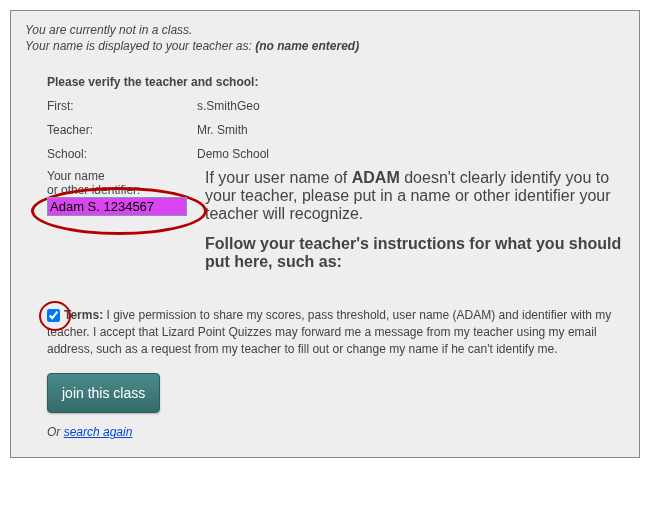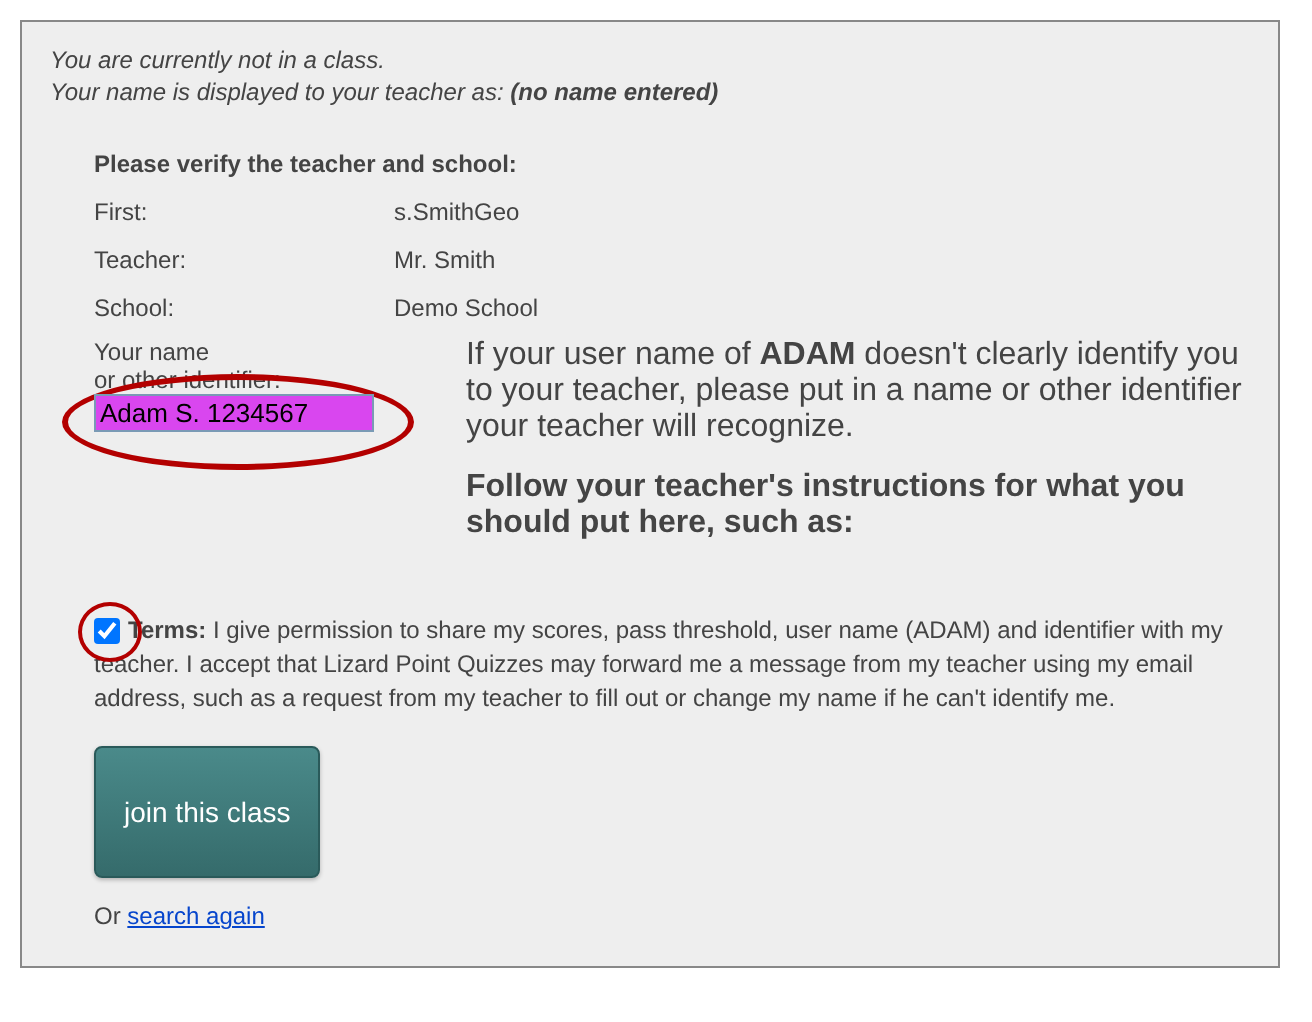--- a/index.html
+++ b/index.html
@@ -36,21 +36,20 @@
   .row .val {
   }
   .fill-heading {
     margin-top: 18px;
     font-weight: bold;
   }
   .fill-area {
     display: flex;
     margin-top: 8px;
     position: relative;
-    gap: 28px;
   }
   .left-col {
     width: 158px;
     position: relative;
   }
   .right-col {
     flex: 1;
     font-size: 16px;
   }
   .name-input {
@@ -111,29 +110,30 @@
     margin: 0 4px 0 0;
     vertical-align: middle;
   }
   .join-btn {
     margin-top: 16px;
     background: #3f7d7d;
     background: linear-gradient(#4a8a8a, #356b6b);
     color: #fff;
     border: 1px solid #2a5a5a;
     border-radius: 4px;
-    padding: 24px 14px;
+    padding: 11px 14px;
     font-family: Verdana, Arial, sans-serif;
     font-size: 14px;
     cursor: pointer;
     box-shadow: 0 1px 2px rgba(0,0,0,0.25);
   }
   .search-again {
     margin-top: 12px;
     font-size: 12px;
+    font-style: italic;
   }
   .search-again a {
     color: #0645cc;
     text-decoration: underline;
     cursor: pointer;
   }
 </style>
 </head>
 <body>
 

